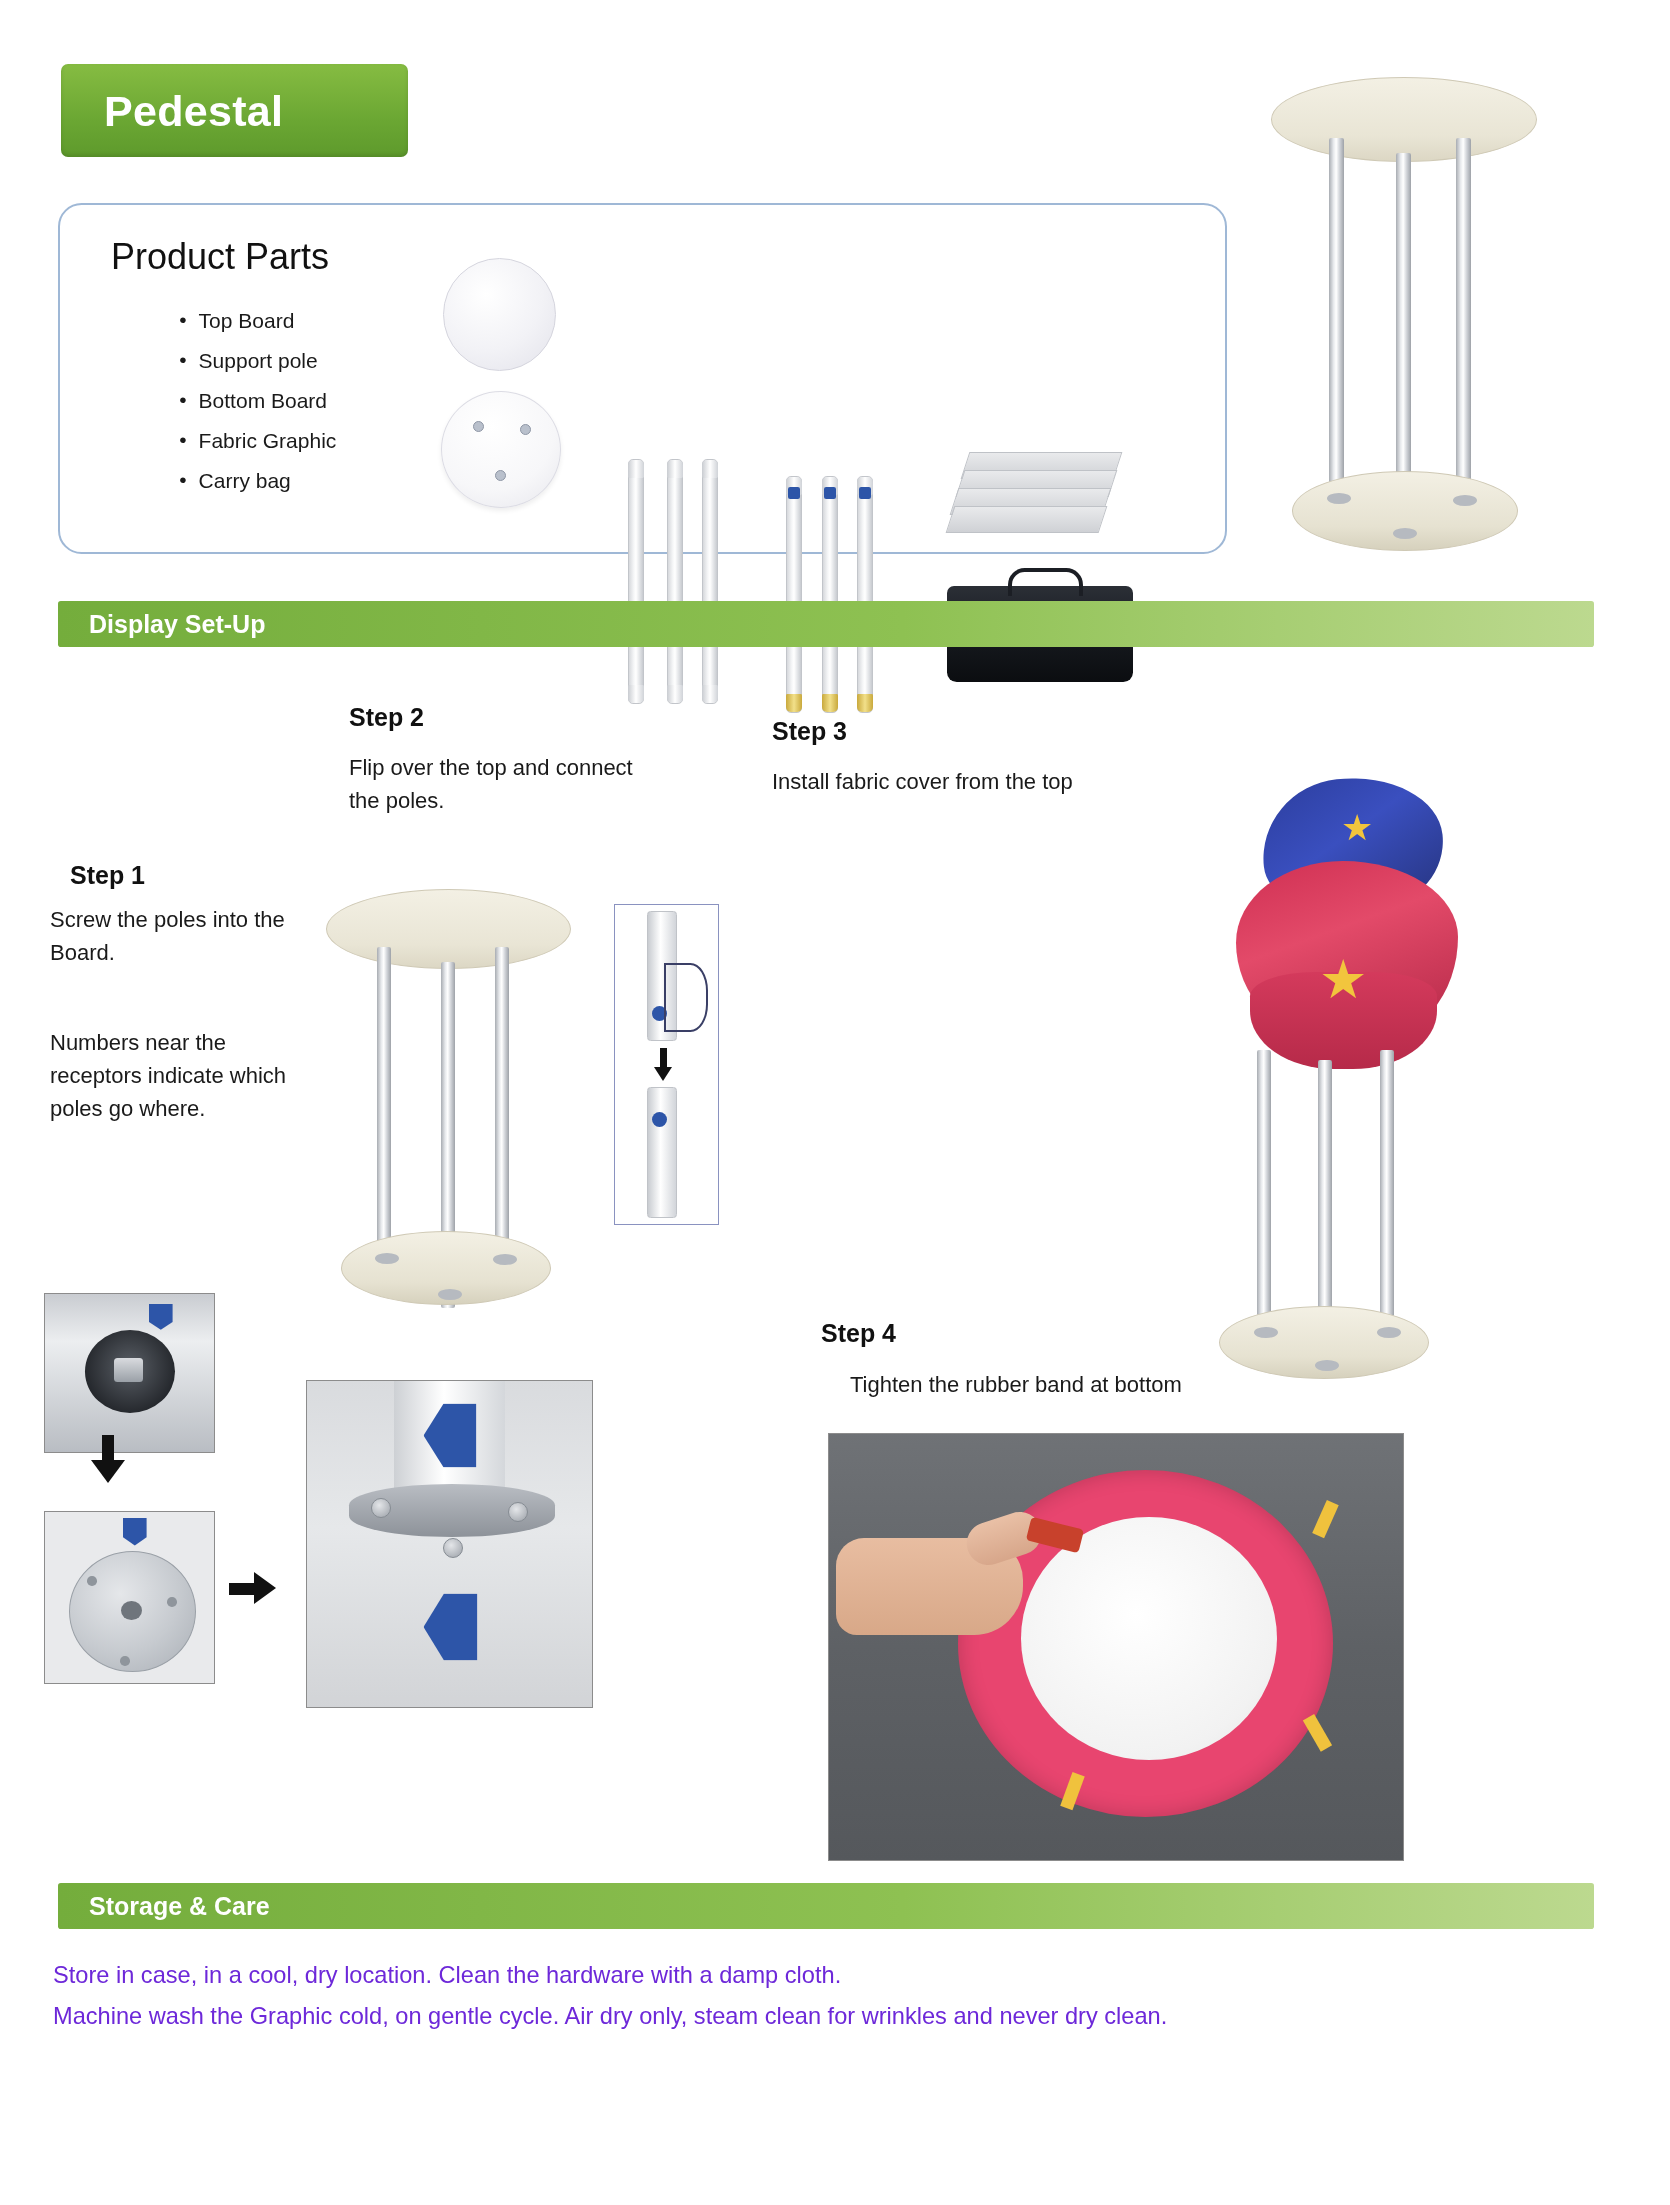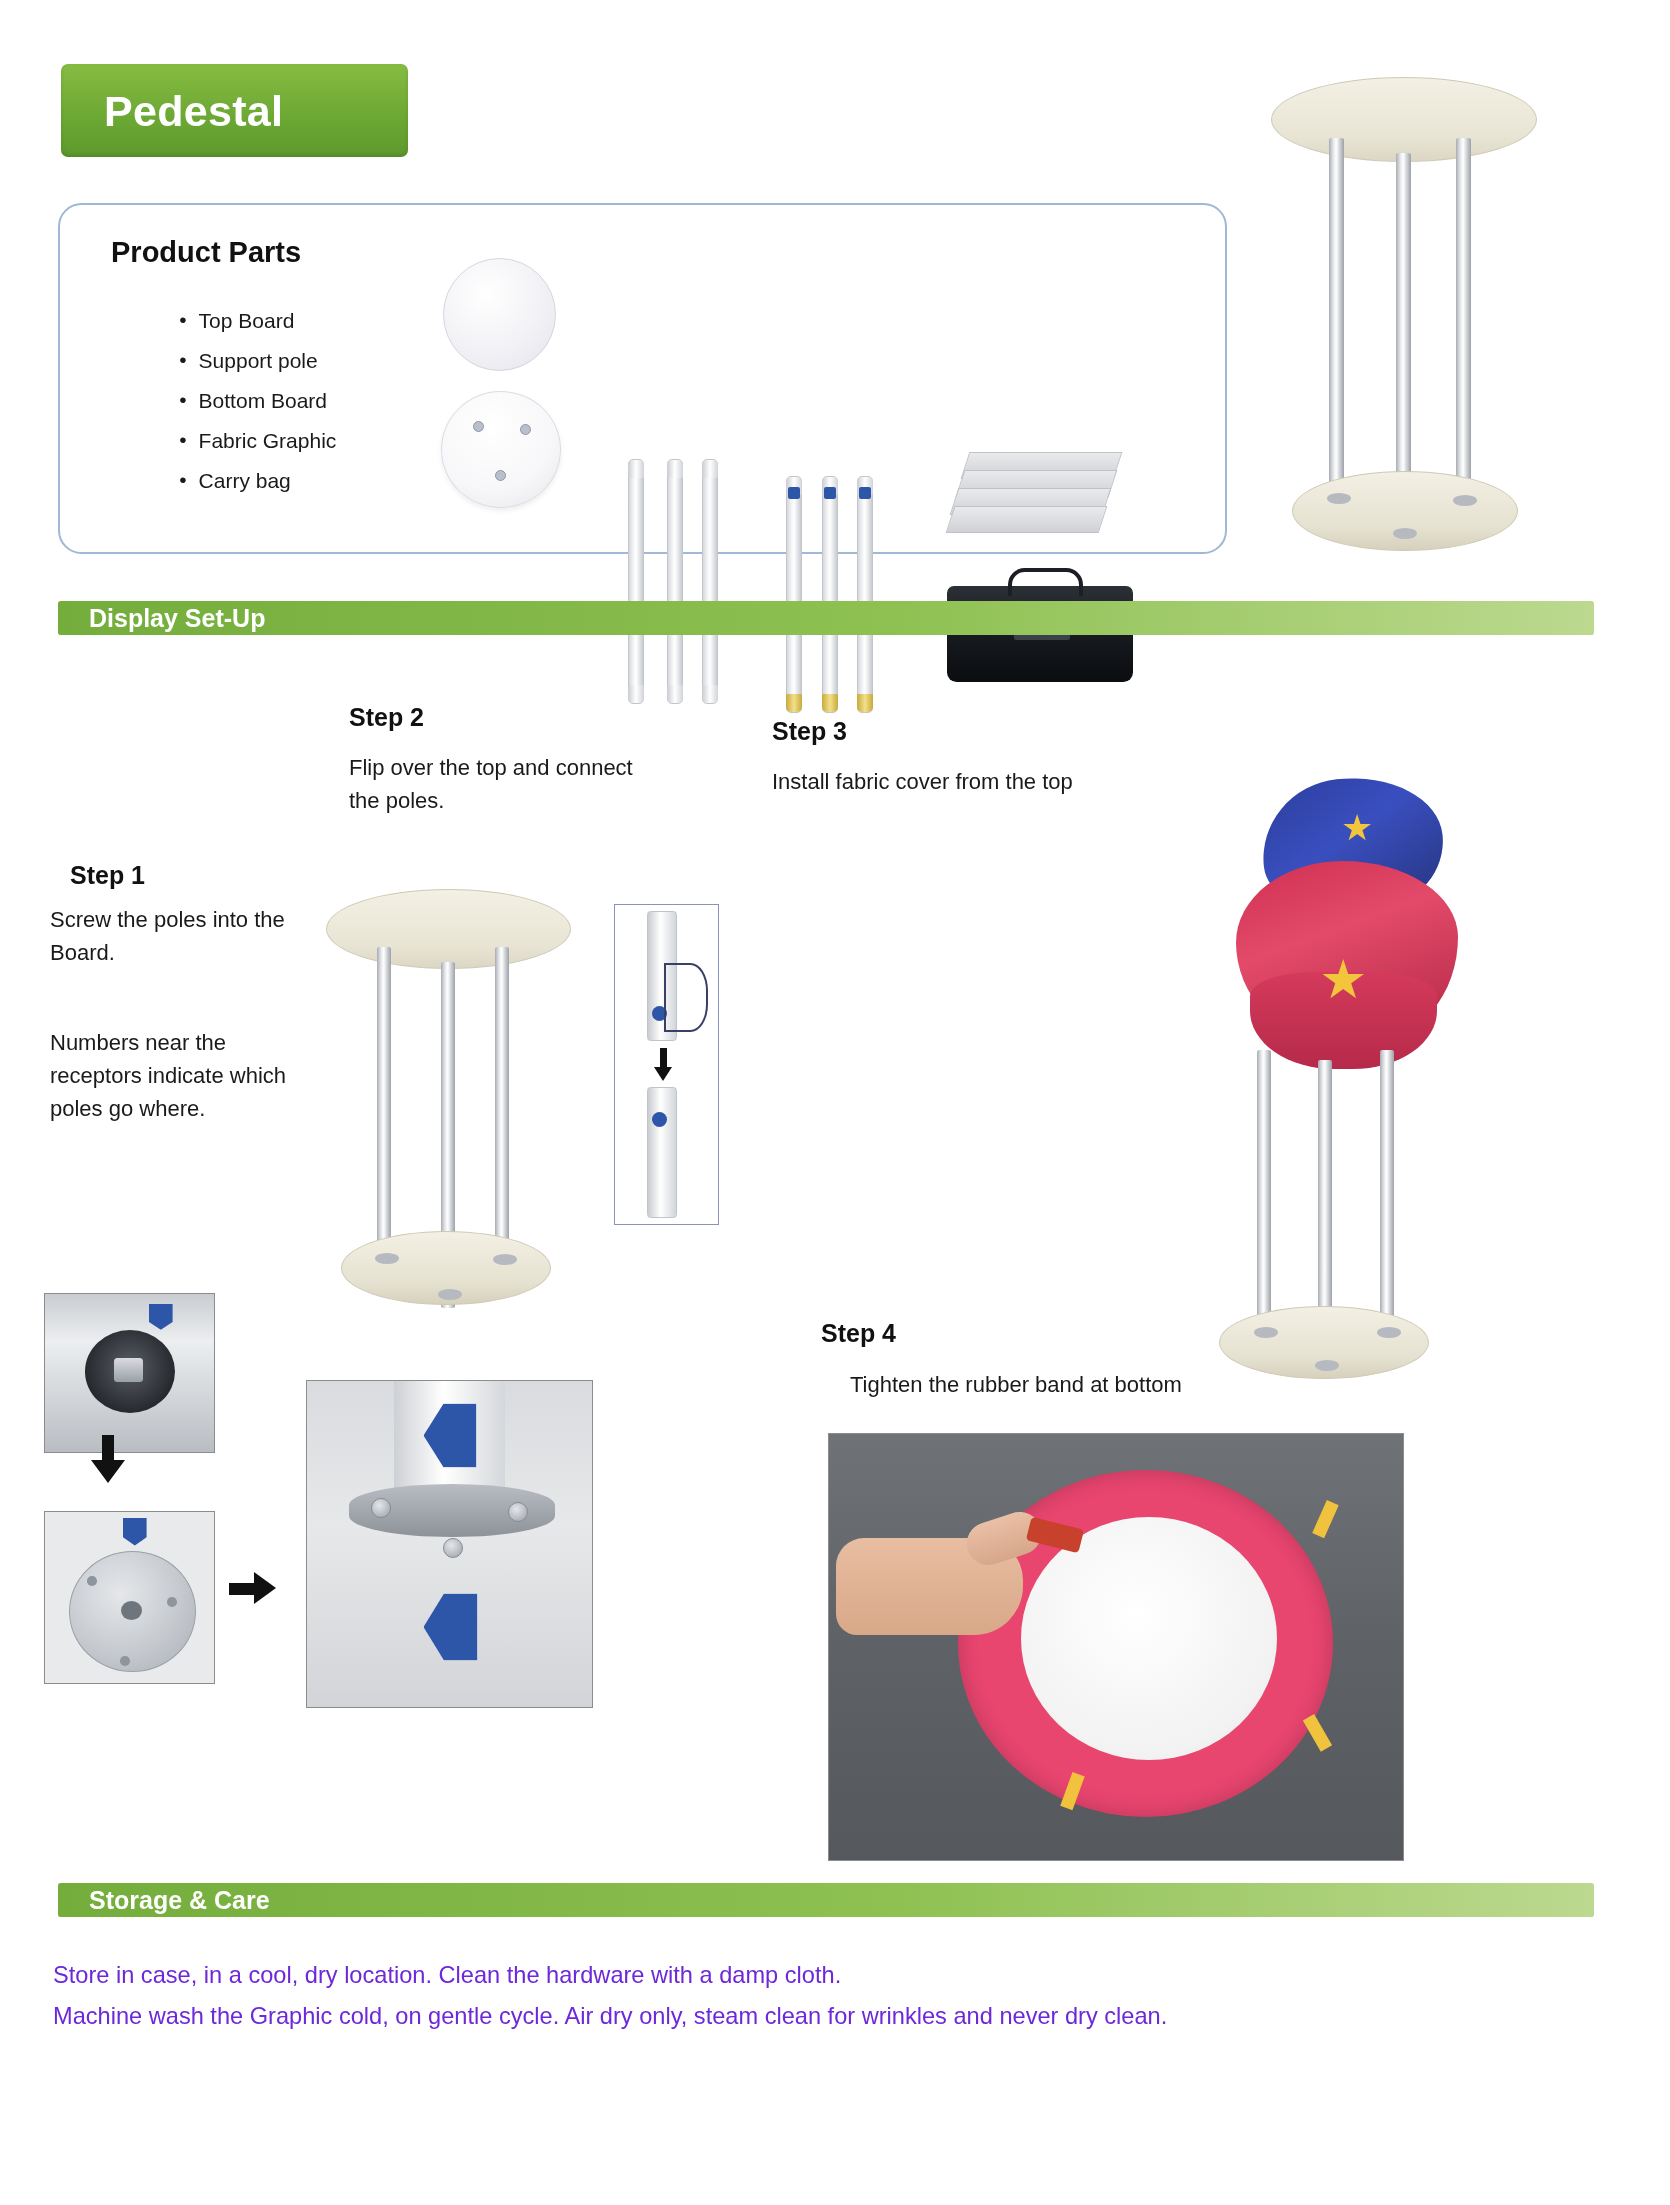--- a/index.html
+++ b/index.html
@@ -46,22 +46,22 @@
     width: 1165px;
     height: 347px;
     border: 2.1px solid #9fb8d6;
     border-radius: 23.6px;
     background: #ffffff;
   }
   .parts-title {
     position: absolute;
     left: 51px;
     top: 31px;
-    font-size: 29px;
-    font-weight: bold;
+    font-size: 36px;
+    font-weight: normal;
     color: #111;
   }
   .parts-list {
     position: absolute;
     left: 75px;
     top: 85px;
     width: 292px;
   }
   .parts-list li {
     font-size: 21px;
@@ -172,21 +172,21 @@
   .carry-bag .tag {
     position: absolute; left: 67px; top: 36px;
     width: 56px; height: 18px;
     background: #3b4049; border-radius: 2.1px;
   }
 
   
   .bar {
     position: absolute;
     left: 58px;
-    height: 34px;
+    height: 46px;
     width: 1536px;
     background: linear-gradient(90deg, #74ad3c 0%, #8ec152 55%, #bcd98f 100%);
     border-radius: 2.8px;
   }
   .bar span {
     position: absolute;
     left: 31px;
     top: 50%;
     transform: translateY(-50%);
     color: #ffffff;

